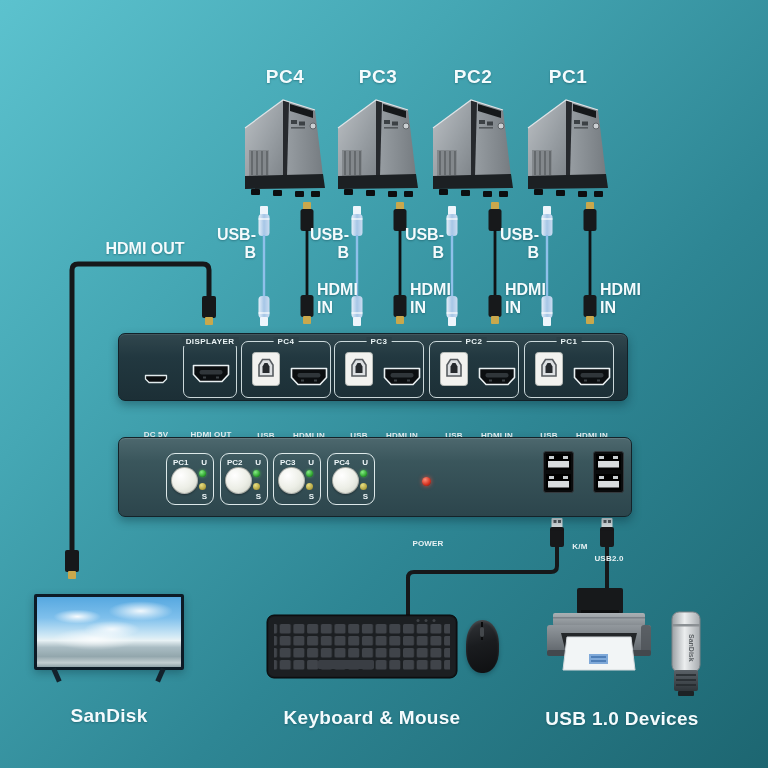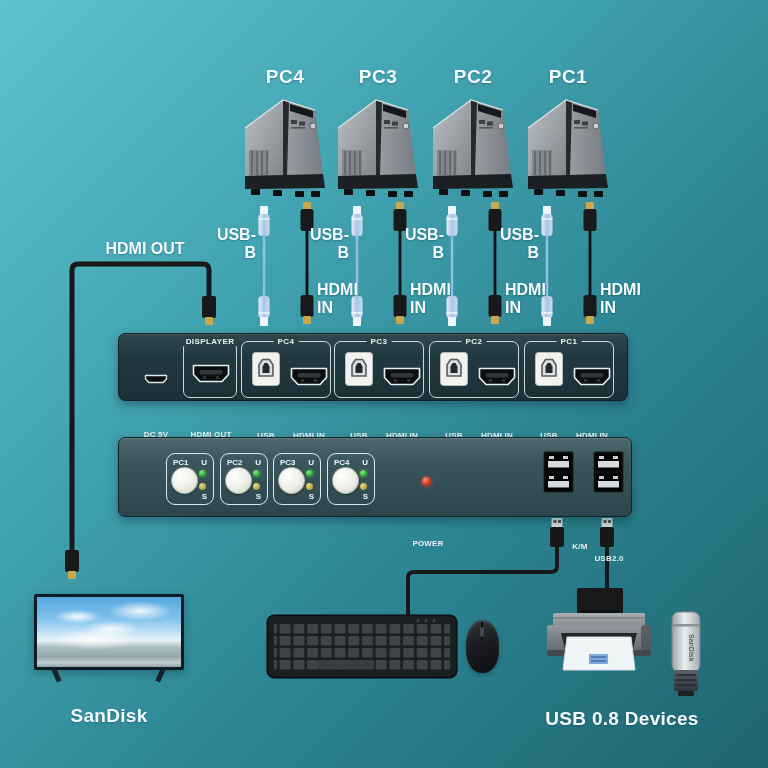--- a/index.html
+++ b/index.html
@@ -385,15 +385,16 @@
   <svg class="device" style="left:668px;top:610px" width="36" height="88">
     <rect x="4" y="2" width="28" height="60" rx="7" fill="url(#gFdBody)" stroke="#7e8387" stroke-width="1"></rect>
     <rect x="4" y="14" width="28" height="2.5" fill="#8b9094"></rect>
     <text transform="translate(21,24) rotate(90)" font-size="7" font-weight="bold" fill="#5a5f63">SanDisk</text>
     <rect x="6" y="60" width="24" height="21" rx="2" fill="url(#gFdGrip)"></rect>
     <path d="M8 65 H28 M8 70 H28 M8 75 H28" stroke="#23282c" stroke-width="1.4"></path>
     <rect x="10" y="81" width="16" height="5" rx="1" fill="#1d2225"></rect>
   </svg>
 
   <div class="lbl cap" style="left:39px;top:705px;width:140px">SanDisk</div>
-  <div class="lbl cap" style="left:502px;top:708px;width:240px">USB 0.8 Devices</div>
+  <div class="lbl cap" style="left:252px;top:707px;width:240px">Keyboard &amp; Mouse</div>
+  <div class="lbl cap" style="left:502px;top:708px;width:240px">USB 1.0 Devices</div>
 
 </div>
 
 </body></html>

